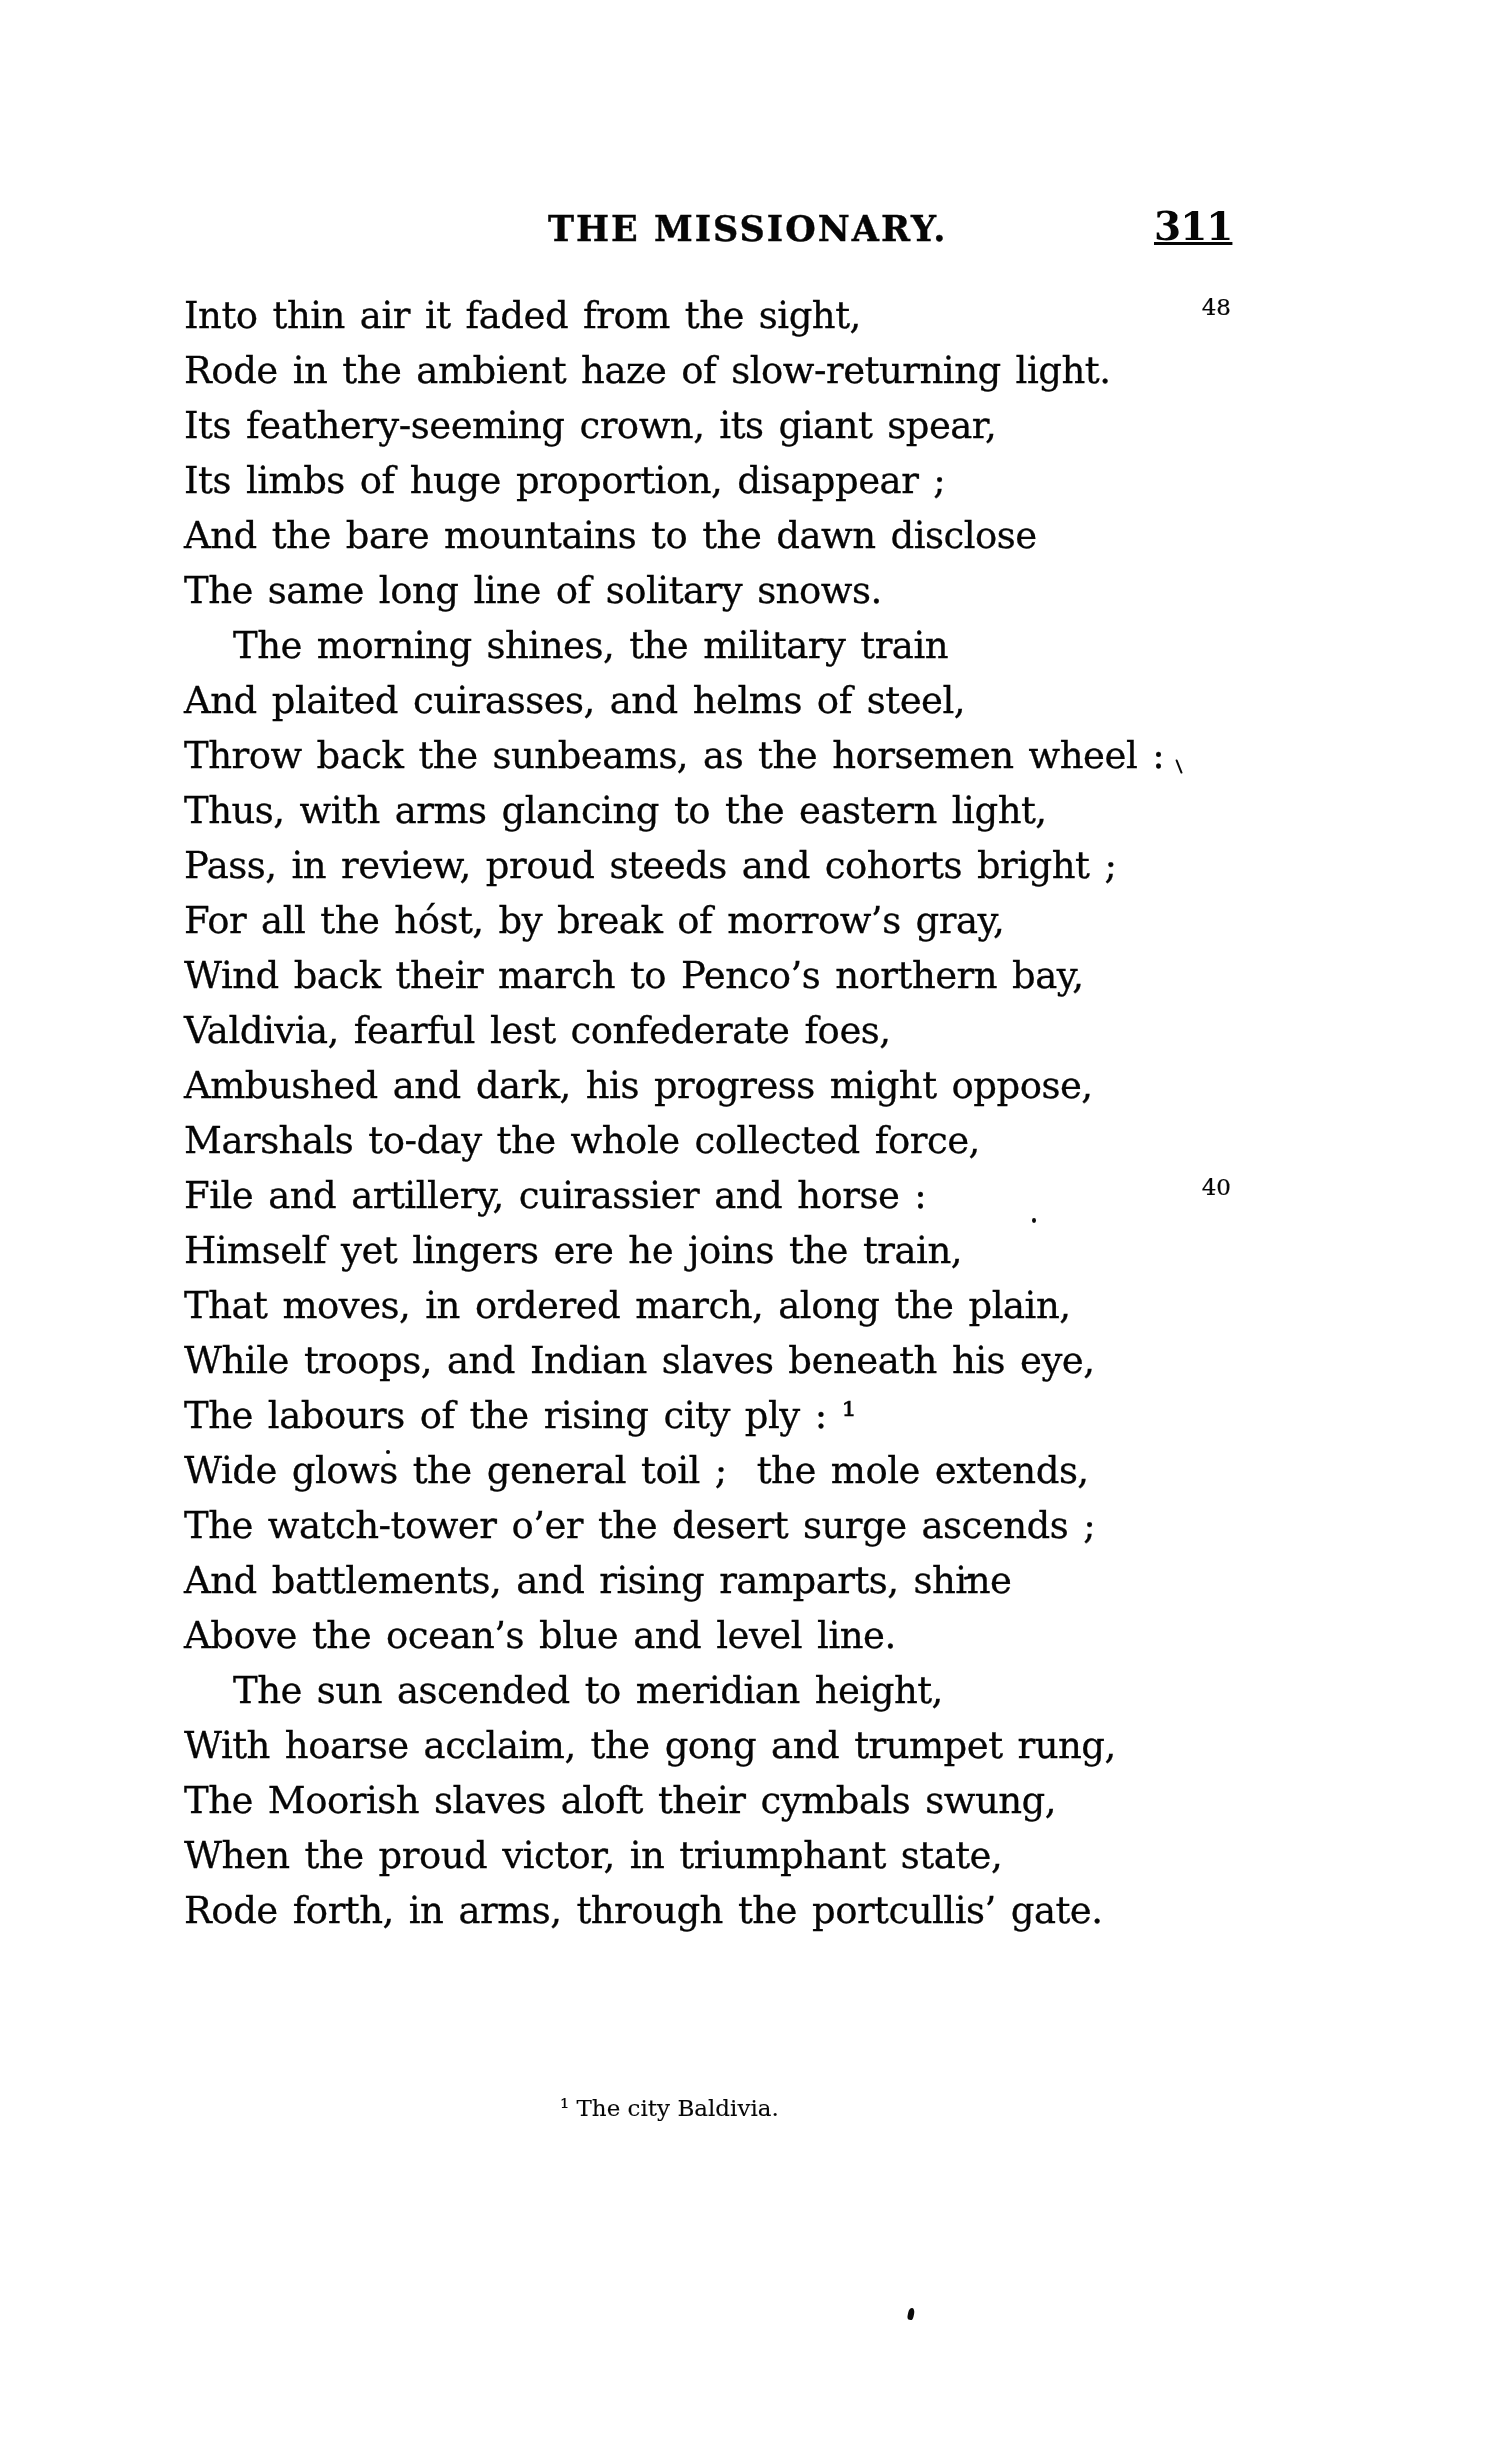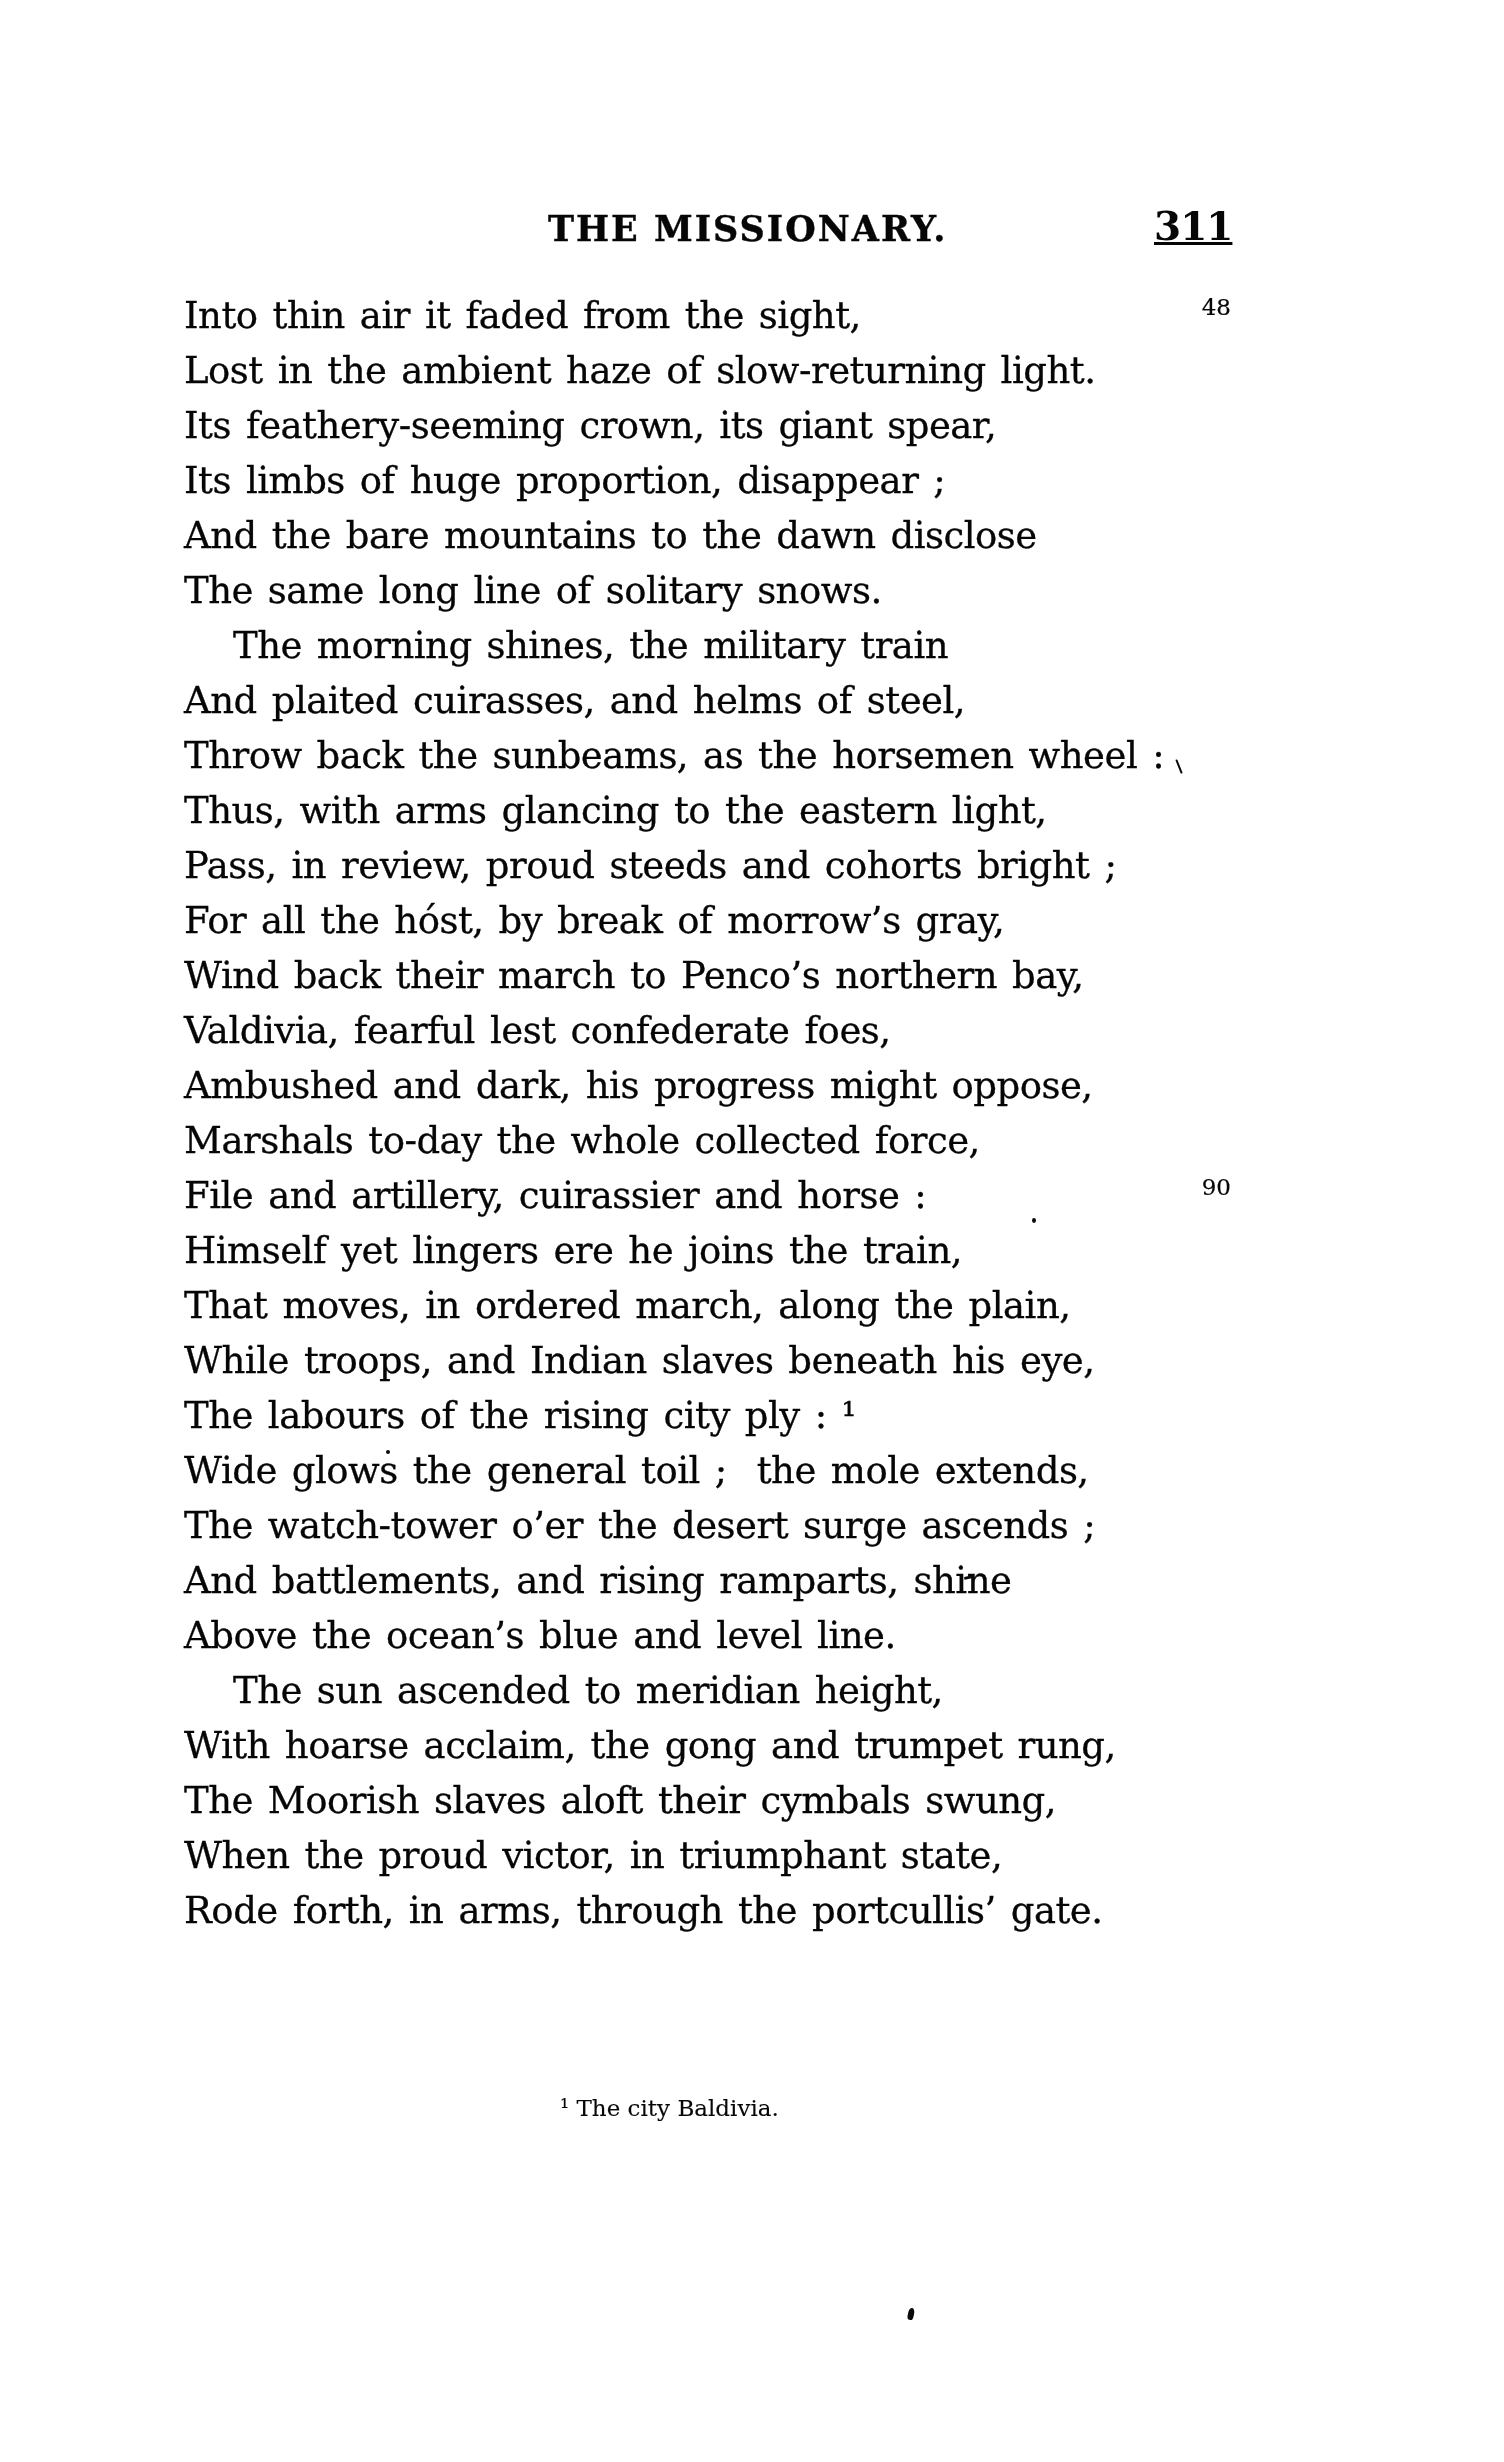--- a/index.html
+++ b/index.html
@@ -71,21 +71,21 @@
   <span class="head-title">THE MISSIONARY.</span>
 
   <span class="folio">311</span>
 
   <main class="poem" id="poem-lines">
       <div class="line">
         <span class="line-text">Into thin air it faded from the sight,</span>
         <span class="line-num">48</span>
       </div>
       <div class="line">
-        <span class="line-text">Lost in the ambient haze of slow-returning light.</span>
+        <span class="line-text">Rode in the ambient haze of slow-returning light.</span>
       </div>
       <div class="line">
         <span class="line-text">Its feathery-seeming crown, its giant spear,</span>
       </div>
       <div class="line">
         <span class="line-text">Its limbs of huge proportion, disappear ;</span>
       </div>
       <div class="line">
         <span class="line-text">And the bare mountains to the dawn disclose</span>
       </div>
@@ -117,21 +117,21 @@
         <span class="line-text">Valdivia, fearful lest confederate foes,</span>
       </div>
       <div class="line">
         <span class="line-text">Ambushed and dark, his progress might oppose,</span>
       </div>
       <div class="line">
         <span class="line-text">Marshals to-day the whole collected force,</span>
       </div>
       <div class="line">
         <span class="line-text">File and artillery, cuirassier and horse :</span>
-        <span class="line-num">90</span>
+        <span class="line-num">40</span>
       </div>
       <div class="line">
         <span class="line-text">Himself yet lingers ere he joins the train,</span>
       </div>
       <div class="line">
         <span class="line-text">That moves, in ordered march, along the plain,</span>
       </div>
       <div class="line">
         <span class="line-text">While troops, and Indian slaves beneath his eye,</span>
       </div>

